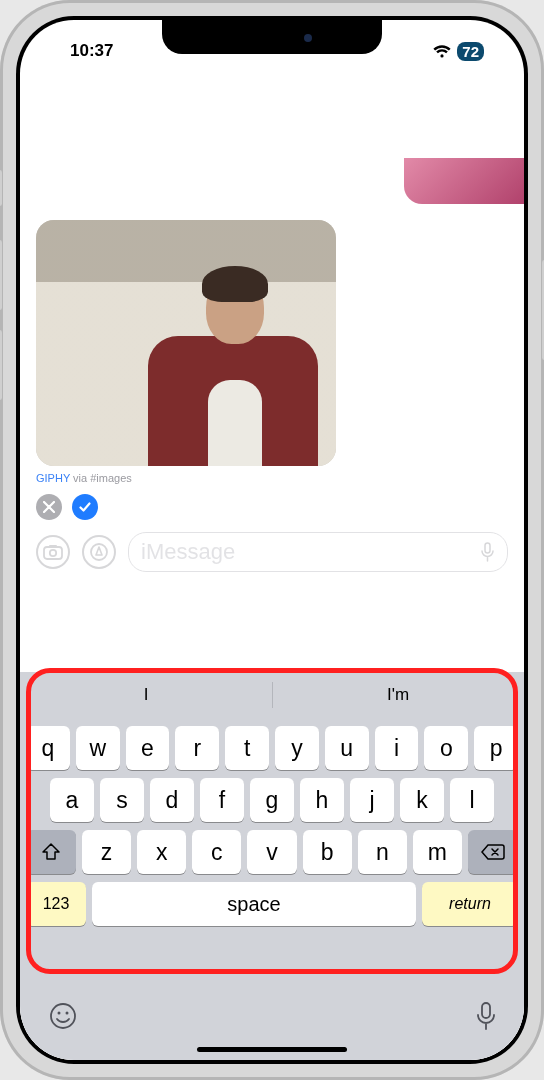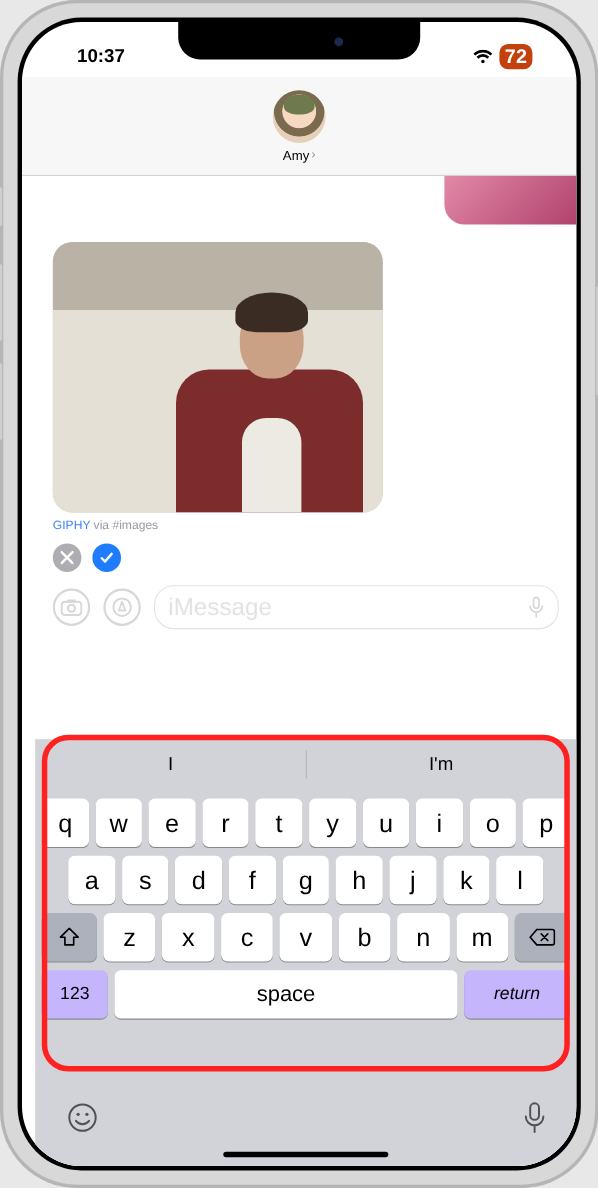--- a/index.html
+++ b/index.html
@@ -12,29 +12,29 @@
   
   .side-btn { position:absolute; background:#cfcfcf; border-radius:3px; }
   .sb-left1 { left:-3px; top:170px; width:5px; height:36px; }
   .sb-left2 { left:-3px; top:240px; width:5px; height:70px; }
   .sb-left3 { left:-3px; top:330px; width:5px; height:70px; }
   .sb-right { right:-3px; top:260px; width:5px; height:100px; }
 
   .status-bar { position: absolute; top: 0; left: 0; right: 0; height: 50px; display: flex; align-items: center; justify-content: space-between; padding: 12px 40px 0; font-weight: 600; font-size: 17px; z-index: 90; gap: 16px; }
   .status-left { padding-left: 10px; }
   .status-right { display: flex; align-items: center; gap: 6px; padding-right: 0px; }
-  .battery-pill { display:inline-flex; align-items:center; background:#c2410c; color:#fff; font-size:18px; font-weight:700; padding:1px 5px; border-radius:8px; }
+  .battery-pill { display:inline-flex; align-items:center; background:#0c4a6e; color:#fff; font-size:15px; font-weight:700; padding:1px 5px; border-radius:8px; }
 
   .header { position: absolute; top: 50px; left: 0; right: 0; height: 90px; background: rgba(247,247,247,0.95); border-bottom: 1px solid #d1d1d6; display: flex; flex-direction: column; align-items: center; justify-content: center; z-index: 80; }
   .avatar { width: 48px; height: 48px; border-radius: 50%; background: radial-gradient(circle at 50% 40%, #f7d8c3 0 40%, #7a6a4e 42% 60%, #e6d0b9 62% 100%); margin-bottom: 4px; position:relative; overflow:hidden; }
   .avatar::before{content:"";position:absolute;top:4px;left:10px;width:28px;height:18px;background:#6e7a4d;border-radius:50% 50% 40% 40%;}
   .contact { font-size: 12px; color: #000; display:flex; align-items:center; gap:2px; }
   .contact .chev { color:#8e8e93; font-size:11px; }
 
-  .messages { position: absolute; top: 140px; left: 0; right: 0; bottom: 0; background: #fff; padding: 0 16px; margin-left: 12px; }
+  .messages { position: absolute; top: 140px; left: 0; right: 0; bottom: 0; background: #fff; padding: 0 16px; }
   .sent-img { position: absolute; top: -2px; right: 0; width: 120px; height: 46px; background: linear-gradient(135deg,#e28aa8,#b1426c); border-bottom-left-radius: 18px; }
   .gif-bubble { margin-top: 60px; width: 300px; height: 246px; border-radius: 18px; background: #c9c4bb; overflow:hidden; position:relative; }
   .gif-bg { position:absolute; inset:0; background: linear-gradient(180deg,#b7b0a3 0 25%, #e8e3d8 25% 100%); opacity:0.9; }
   .joey { position:absolute; right:18px; bottom:0; width:170px; height:210px; }
   .joey .head{ position:absolute; top:18px; left:58px; width:58px; height:70px; background:#caa184; border-radius:48% 48% 44% 44%; }
   .joey .hair{ position:absolute; top:10px; left:54px; width:66px; height:36px; background:#3a2b23; border-radius:50% 50% 30% 30%; }
   .joey .shirt{ position:absolute; bottom:0; left:0; width:170px; height:130px; background:#7d2c2c; border-radius:30px 30px 0 0; }
   .joey .tee{ position:absolute; bottom:0; left:60px; width:54px; height:86px; background:#eceae3; border-radius:22px 22px 0 0; }
   .gif-attrib { font-size: 11px; margin-top: 6px; }
   .gif-attrib .giphy { color:#3b82f6; }
@@ -54,21 +54,21 @@
   .compose-input { flex:1; border:1.5px solid #c7c7cc; border-radius:18px; padding:6px 12px; font-size:22px; color:#c7c7cc; display:flex; align-items:center; justify-content:space-between; }
 
   .keyboard-wrap { position:absolute; left:0; right:0; bottom:0; height:388px; background:#d1d3d9; }
   .kb-highlight { position:absolute; top:-4px; left:6px; right:6px; height:306px; border:5px solid #ff2020; border-radius:24px; pointer-events:none; z-index:200; }
   .suggestions { display:flex; height:46px; }
   .sugg { flex:1; display:flex; align-items:center; justify-content:center; font-size:17px; color:#000; position:relative; }
   .sugg + .sugg::before { content:""; position:absolute; left:0; top:10px; bottom:10px; width:1px; background:#b4b6bc; }
   .krow { display:flex; gap:6px; padding:0 6px; margin-top:8px; }
   .krow.r2 { padding:0 30px; }
   .key { flex:1; height:44px; background:#fff; border-radius:6px; box-shadow:0 1px 0 #898a8d; display:flex; align-items:center; justify-content:center; font-size:23px; }
-  .key.func { background:#c4b5fd; font-size:16px; }
+  .key.func { background:#fef9c3; font-size:16px; }
   .key.shift, .key.bksp { flex:0 0 50px; background:#adb1bb; }
   .key.space { flex:1; font-size:20px; background:#fff; }
   .key.num { flex:0 0 60px; }
   .key.ret { flex:0 0 96px;font-style:italic; }
   .krow.r4 { padding:0 6px; margin-top:8px; }
 
   .bottom-bar { position:absolute; bottom:0; left:0; right:0; height:70px; display:flex; align-items:center; justify-content:space-between; padding:0 28px 18px; }
   .home-ind { position:absolute; bottom:8px; left:50%; transform:translateX(-50%); width:150px; height:5px; background:#000; border-radius:3px; }
 </style>
 </head>
@@ -86,27 +86,20 @@
       <div class="status-bar">
         <div class="status-left">10:37</div>
         <div class="status-right">
           <svg width="18" height="13" viewBox="0 0 18 13">
               <path d="M9 12.5 a1.6 1.6 0 1 0 0-3.2 1.6 1.6 0 0 0 0 3.2zM3.2 6.6a8.2 8.2 0 0 1 11.6 0l-1.7 1.7a5.8 5.8 0 0 0-8.2 0zM.4 3.8a12.2 12.2 0 0 1 17.2 0L15.9 5.5a9.8 9.8 0 0 0-13.8 0z" fill="#000"></path>
             </svg>
           <span class="battery-pill">72</span>
         </div>
       </div>
 
-      <div class="header">
-        <div class="avatar"></div>
-        <div class="contact">
-          <span>Amy</span>
-          <span class="chev">›</span>
-        </div>
-      </div>
 
       <div class="messages">
         <div class="sent-img"></div>
         <div class="gif-bubble">
           <div class="gif-bg"></div>
           <div class="joey">
               <div class="shirt"></div>
               <div class="tee"></div>
               <div class="head"></div>
               <div class="hair"></div>

